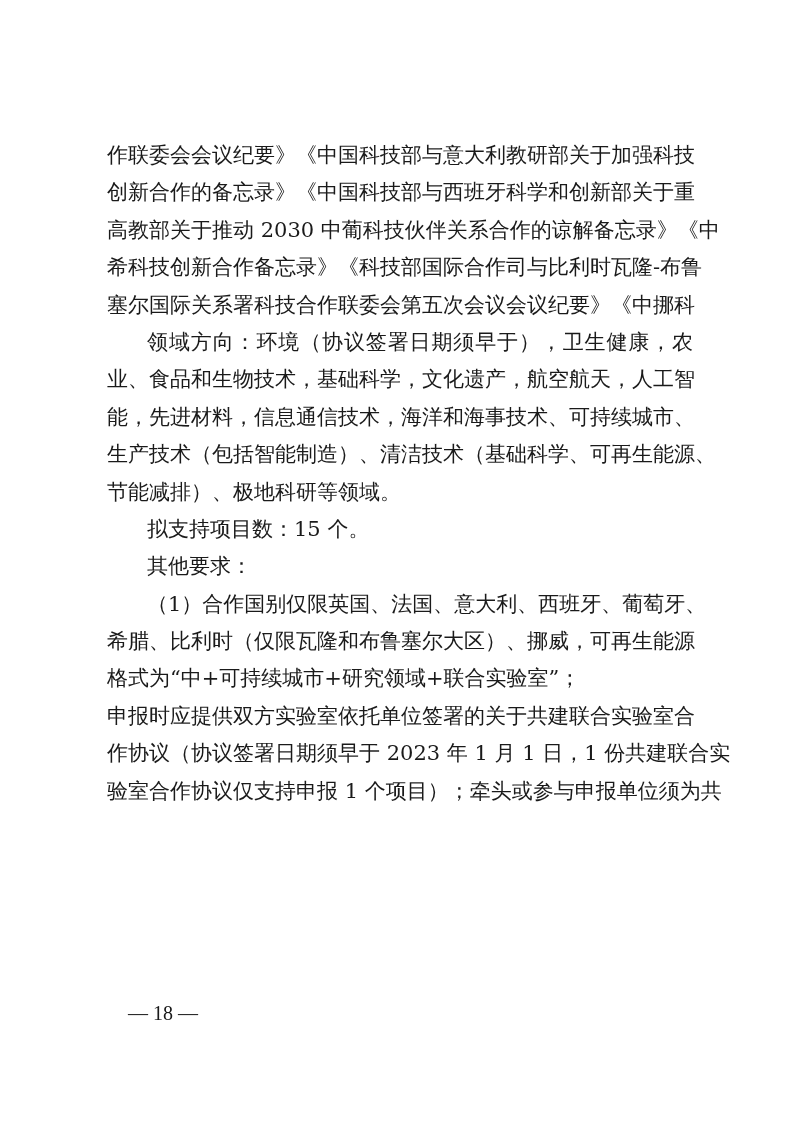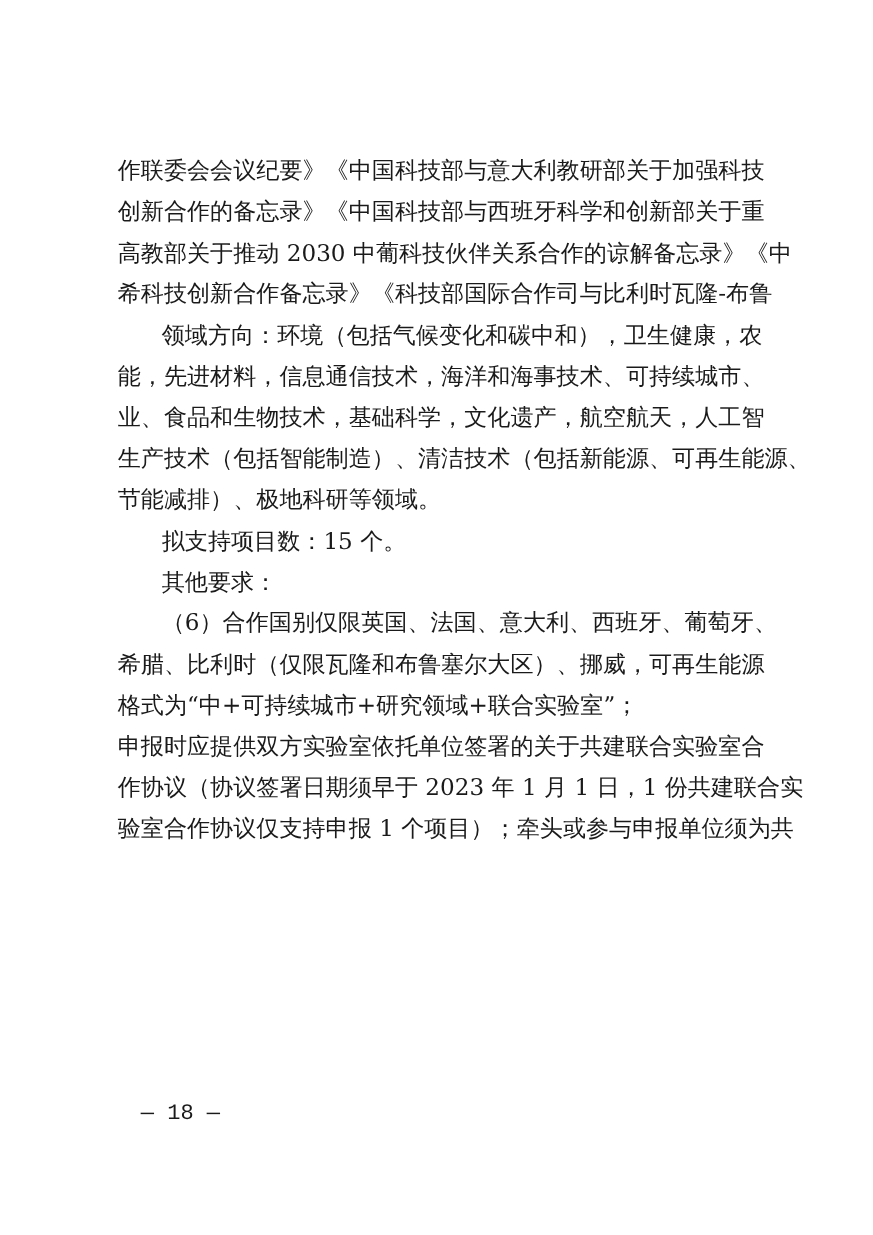--- a/index.html
+++ b/index.html
@@ -42,43 +42,44 @@
     .indent {
       padding-left: 40px;
     }
     .page-number {
       position: absolute;
       left: 128px;
       top: 998px;
       font-size: 20px;
       line-height: 30px;
       white-space: nowrap;
-      font-family: Liberation Mono, monospace;
+      font-family: Liberation Serif, serif;
     }
   </style>
 </head>
 <body>
 
 <div class="page">
   <div class="body-text">
     <div class="line">作联委会会议纪要》《中国科技部与意大利教研部关于加强科技</div>
     <div class="line">创新合作的备忘录》《中国科技部与西班牙科学和创新部关于重</div>
     <div class="line">高教部关于推动 2030 中葡科技伙伴关系合作的谅解备忘录》《中</div>
     <div class="line">希科技创新合作备忘录》《科技部国际合作司与比利时瓦隆-布鲁</div>
+    <div class="line">塞尔国际关系署科技合作联委会第五次会议会议纪要》《中挪科</div>
 
-    <div class="line indent">领域方向：环境（包括气候变化和碳中和），卫生健康，农</div>
+    <div class="line indent">领域方向：环境（协议签署日期须早于），卫生健康，农</div>
+    <div class="line">业、食品和生物技术，基础科学，文化遗产，航空航天，人工智</div>
     <div class="line">能，先进材料，信息通信技术，海洋和海事技术、可持续城市、</div>
-    <div class="line">业、食品和生物技术，基础科学，文化遗产，航空航天，人工智</div>
-    <div class="line">生产技术（包括智能制造）、清洁技术（包括新能源、可再生能源、</div>
+    <div class="line">生产技术（包括智能制造）、清洁技术（基础科学、可再生能源、</div>
     <div class="line last">节能减排）、极地科研等领域。</div>
 
     <div class="line indent last">拟支持项目数：15 个。</div>
     <div class="line indent last">其他要求：</div>
 
-    <div class="line indent">（6）合作国别仅限英国、法国、意大利、西班牙、葡萄牙、</div>
+    <div class="line indent">（1）合作国别仅限英国、法国、意大利、西班牙、葡萄牙、</div>
     <div class="line">希腊、比利时（仅限瓦隆和布鲁塞尔大区）、挪威，可再生能源</div>
     <div class="line last">格式为“中+可持续城市+研究领域+联合实验室”；</div>
 
     <div class="line">申报时应提供双方实验室依托单位签署的关于共建联合实验室合</div>
     <div class="line">作协议（协议签署日期须早于 2023 年 1 月 1 日，1 份共建联合实</div>
     <div class="line">验室合作协议仅支持申报 1 个项目）；牵头或参与申报单位须为共</div>
   </div>
 
   <div class="page-number">— 18 —</div>
 </div>

